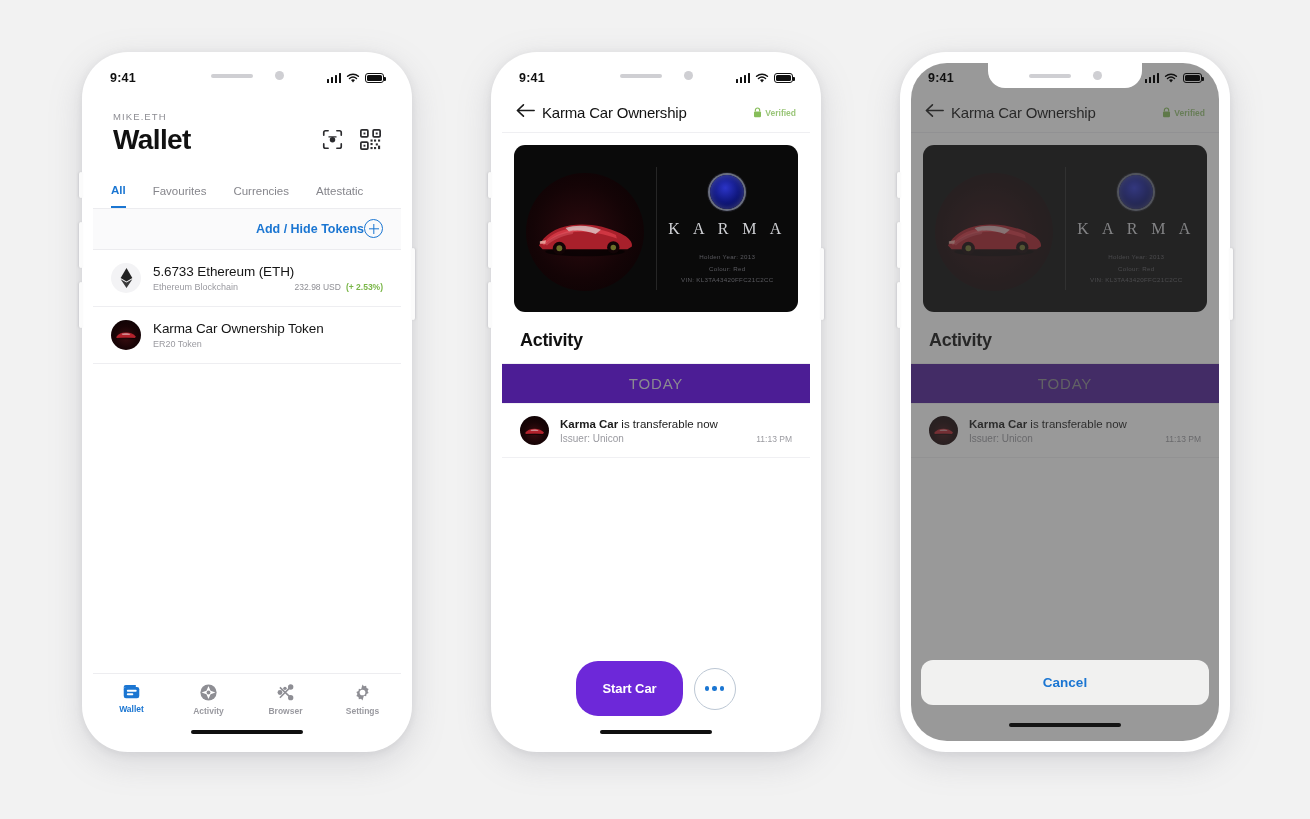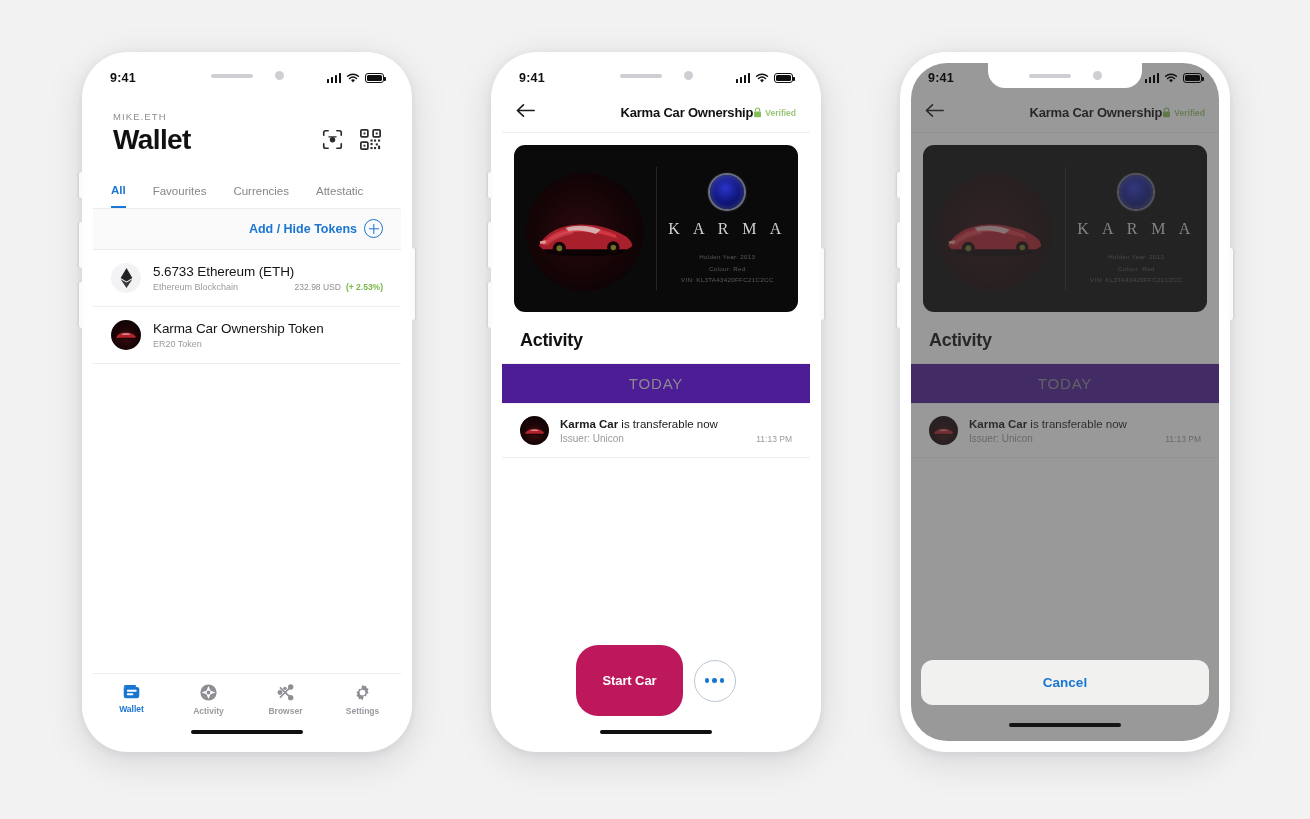--- a/index.html
+++ b/index.html
@@ -79,21 +79,21 @@
   .eth-name { font-size: 9.5px; letter-spacing: 1.1px; color: #8d8d93; font-weight: 500; }
   .wallet-title-row { display:flex; align-items:flex-end; justify-content:space-between; margin-top:2px; }
   .wallet-title { font-size: 28px; font-weight: bold; color:#111; letter-spacing:-0.6px; }
   .head-icons { display:flex; gap:17px; align-items:center; padding-bottom:6px; }
 
   .tabs { display:flex; align-items:center; margin-top:22px; padding:0 18px;
           border-bottom:1px solid #ececef; position:relative; }
   .tab { font-size:11.5px; color:#86868c; padding:6px 0 10px 0; margin-right:27px; white-space:nowrap; }
   .tab.active { color:#1b76d2; font-weight:600; border-bottom:2.5px solid #1b76d2; }
 
-  .addhide { display:flex; align-items:center; justify-content:flex-end; gap:7px;
+  .addhide { display:flex; align-items:center; justify-content:flex-end; 
              padding: 10px 18px 11px 0; background:#fafafb; border-bottom:1px solid #ececef; }
   .addhide .lbl { font-size:12.5px; color:#1b76d2; font-weight:600; }
   .plus { width:17px; height:17px; border-radius:50%; border:1.4px solid #1b76d2;
           position:relative; }
   .plus::before,.plus::after{content:"";position:absolute;background:#1b76d2;}
   .plus::before{left:50%;top:3.5px;bottom:3.5px;width:1.4px;transform:translateX(-50%);}
   .plus::after{top:50%;left:3.5px;right:3.5px;height:1.4px;transform:translateY(-50%);}
 
   .token-row { display:flex; align-items:center; gap:12px; padding:13px 18px;
                border-bottom:1px solid #eeeef1; }
@@ -116,21 +116,21 @@
   .tabitem .lb { font-size:8.5px; color:#9a9aa0; font-weight:600; }
   .tabitem.active .lb { color:#1b76d2; }
   .home-ind { width:112px; height:4px; border-radius:3px; background:#101010;
               margin: 8px auto 7px auto; }
 
   
   .p2body { position:absolute; inset:0; display:flex; flex-direction:column; background:#fff; }
   .navbar { display:flex; align-items:center; padding: 40px 14px 10px 14px;
             border-bottom:1px solid #efeff2; }
   .nav-back { width:26px; flex:0 0 26px; }
-  .nav-title { flex:1; text-align:right; font-size:13px; font-weight:bold; color:#111;
+  .nav-title { flex:1; text-align:left; font-size:15px; font-weight:normal; color:#111;
                letter-spacing:-0.2px; }
   .nav-verify { flex:0 0 auto; display:flex; align-items:center; gap:3px; opacity:.9; }
   .nav-verify .vt { font-size:8.5px; color:#8fbf6a; font-weight:600; }
 
   .nftcard { margin: 12px 12px 0 12px; height:167px; border-radius:11px; overflow:hidden;
              background:#0a0a0a; position:relative; display:flex; }
   .nft-left { flex:1; position:relative; }
   .nft-blob { position:absolute; left:50%; top:52%; transform:translate(-50%,-50%);
               width:118px; height:118px; border-radius:50%;
               background:radial-gradient(circle at 46% 50%, #2b0a0e 0%, #140406 55%, #080203 100%); }
@@ -158,22 +158,22 @@
              display:flex; align-items:center; justify-content:center; }
   .act-txt { flex:1; min-width:0; }
   .act-title { font-size:11.5px; color:#1b1b1b; }
   .act-title b { font-weight:bold; }
   .act-sub-row { display:flex; align-items:baseline; justify-content:space-between; margin-top:3px; }
   .act-sub { font-size:10px; color:#9a9aa0; }
   .act-time { font-size:8.5px; color:#9a9aa0; }
 
   .actions { display:flex; align-items:center; justify-content:center; gap:11px;
              padding: 0 16px 6px 16px; }
-  .btn-green { background:#be185d; color:#fff; font-size:13px; font-weight:bold;
-               border-radius:22px; padding:28px 26px; border:none; letter-spacing:-0.1px; }
+  .btn-green { background:#6d28d9; color:#fff; font-size:13px; font-weight:bold;
+               border-radius:22px; padding:20px 26px; border:none; letter-spacing:-0.1px; }
   .btn-outline { background:#fff; color:#1b76d2; font-size:13px; font-weight:bold;
                  border-radius:22px; padding:11px 19px; border:1.3px solid #bcc7d4;
                  letter-spacing:-0.1px; }
   .btn-dots { width:40px; height:40px; border-radius:50%; border:1.3px solid #bcc7d4;
               background:#fff; display:flex; align-items:center; justify-content:center; gap:3px; }
   .btn-dots i { width:4.5px; height:4.5px; border-radius:50%; background:#1b76d2; display:block; }
 
   
   .dimmed { position:absolute; inset:0; background:rgba(60,60,60,0.52); z-index:15; }
   .sheet { position:absolute; left:10px; right:10px; bottom:36px; z-index:18; }

